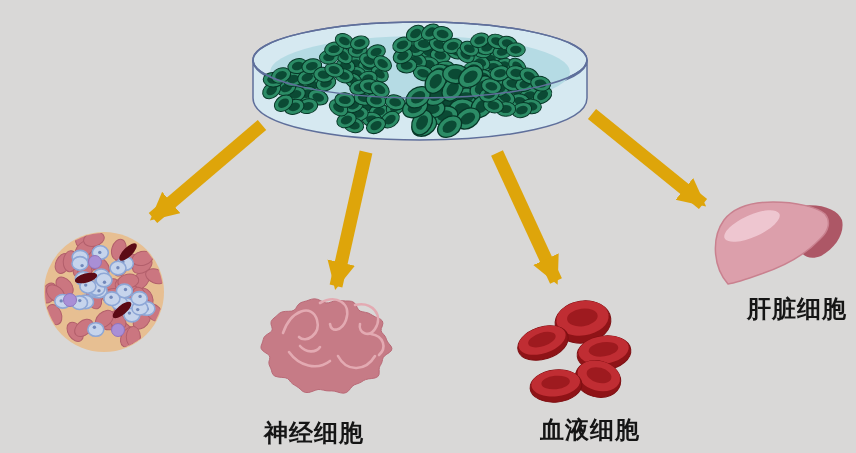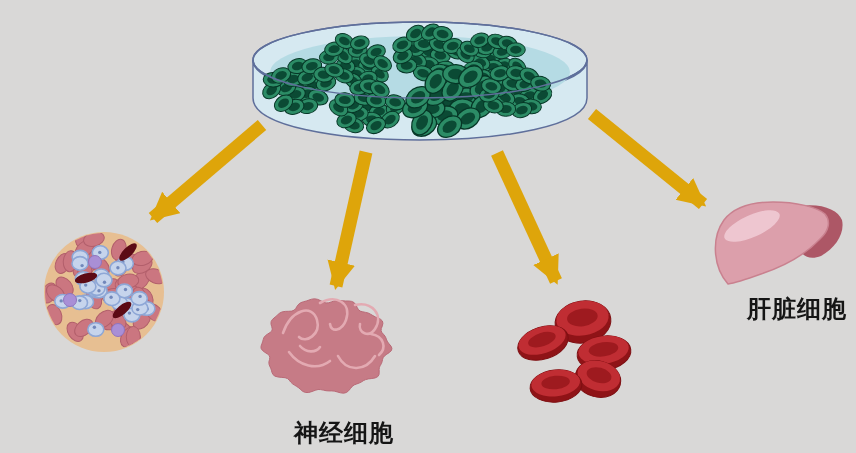--- a/index.html
+++ b/index.html
@@ -718,15 +718,16 @@
         </g>
       </g>
 
     <g>
       <path class="liver-dark" d="M800,206 C822,203 838,210 842,220 C845,233 836,248 821,256 C811,260 803,257 800,250 C807,236 807,220 800,206 Z"></path>
       <path class="liver-main" d="M728,284 C713,267 711,238 724,220 C735,206 754,202 773,202 C796,202 817,207 825,214 C831,221 829,231 820,239 C805,255 782,267 761,274 C747,279 735,283 728,284 Z"></path>
       <ellipse class="liver-shine" cx="752" cy="226" rx="30" ry="11" transform="rotate(-24 752 226)"></ellipse>
     </g>
   </svg>
 
-  <div class="label" style="left:294px;top:417px">神经细胞</div>
+  <div class="label" style="left:264px;top:417px">神经细胞</div>
+  <div class="label" style="left:540px;top:414px">血液细胞</div>
   <div class="label" style="left:747px;top:293px">肝脏细胞</div>
 </div>
 
 </body></html>

